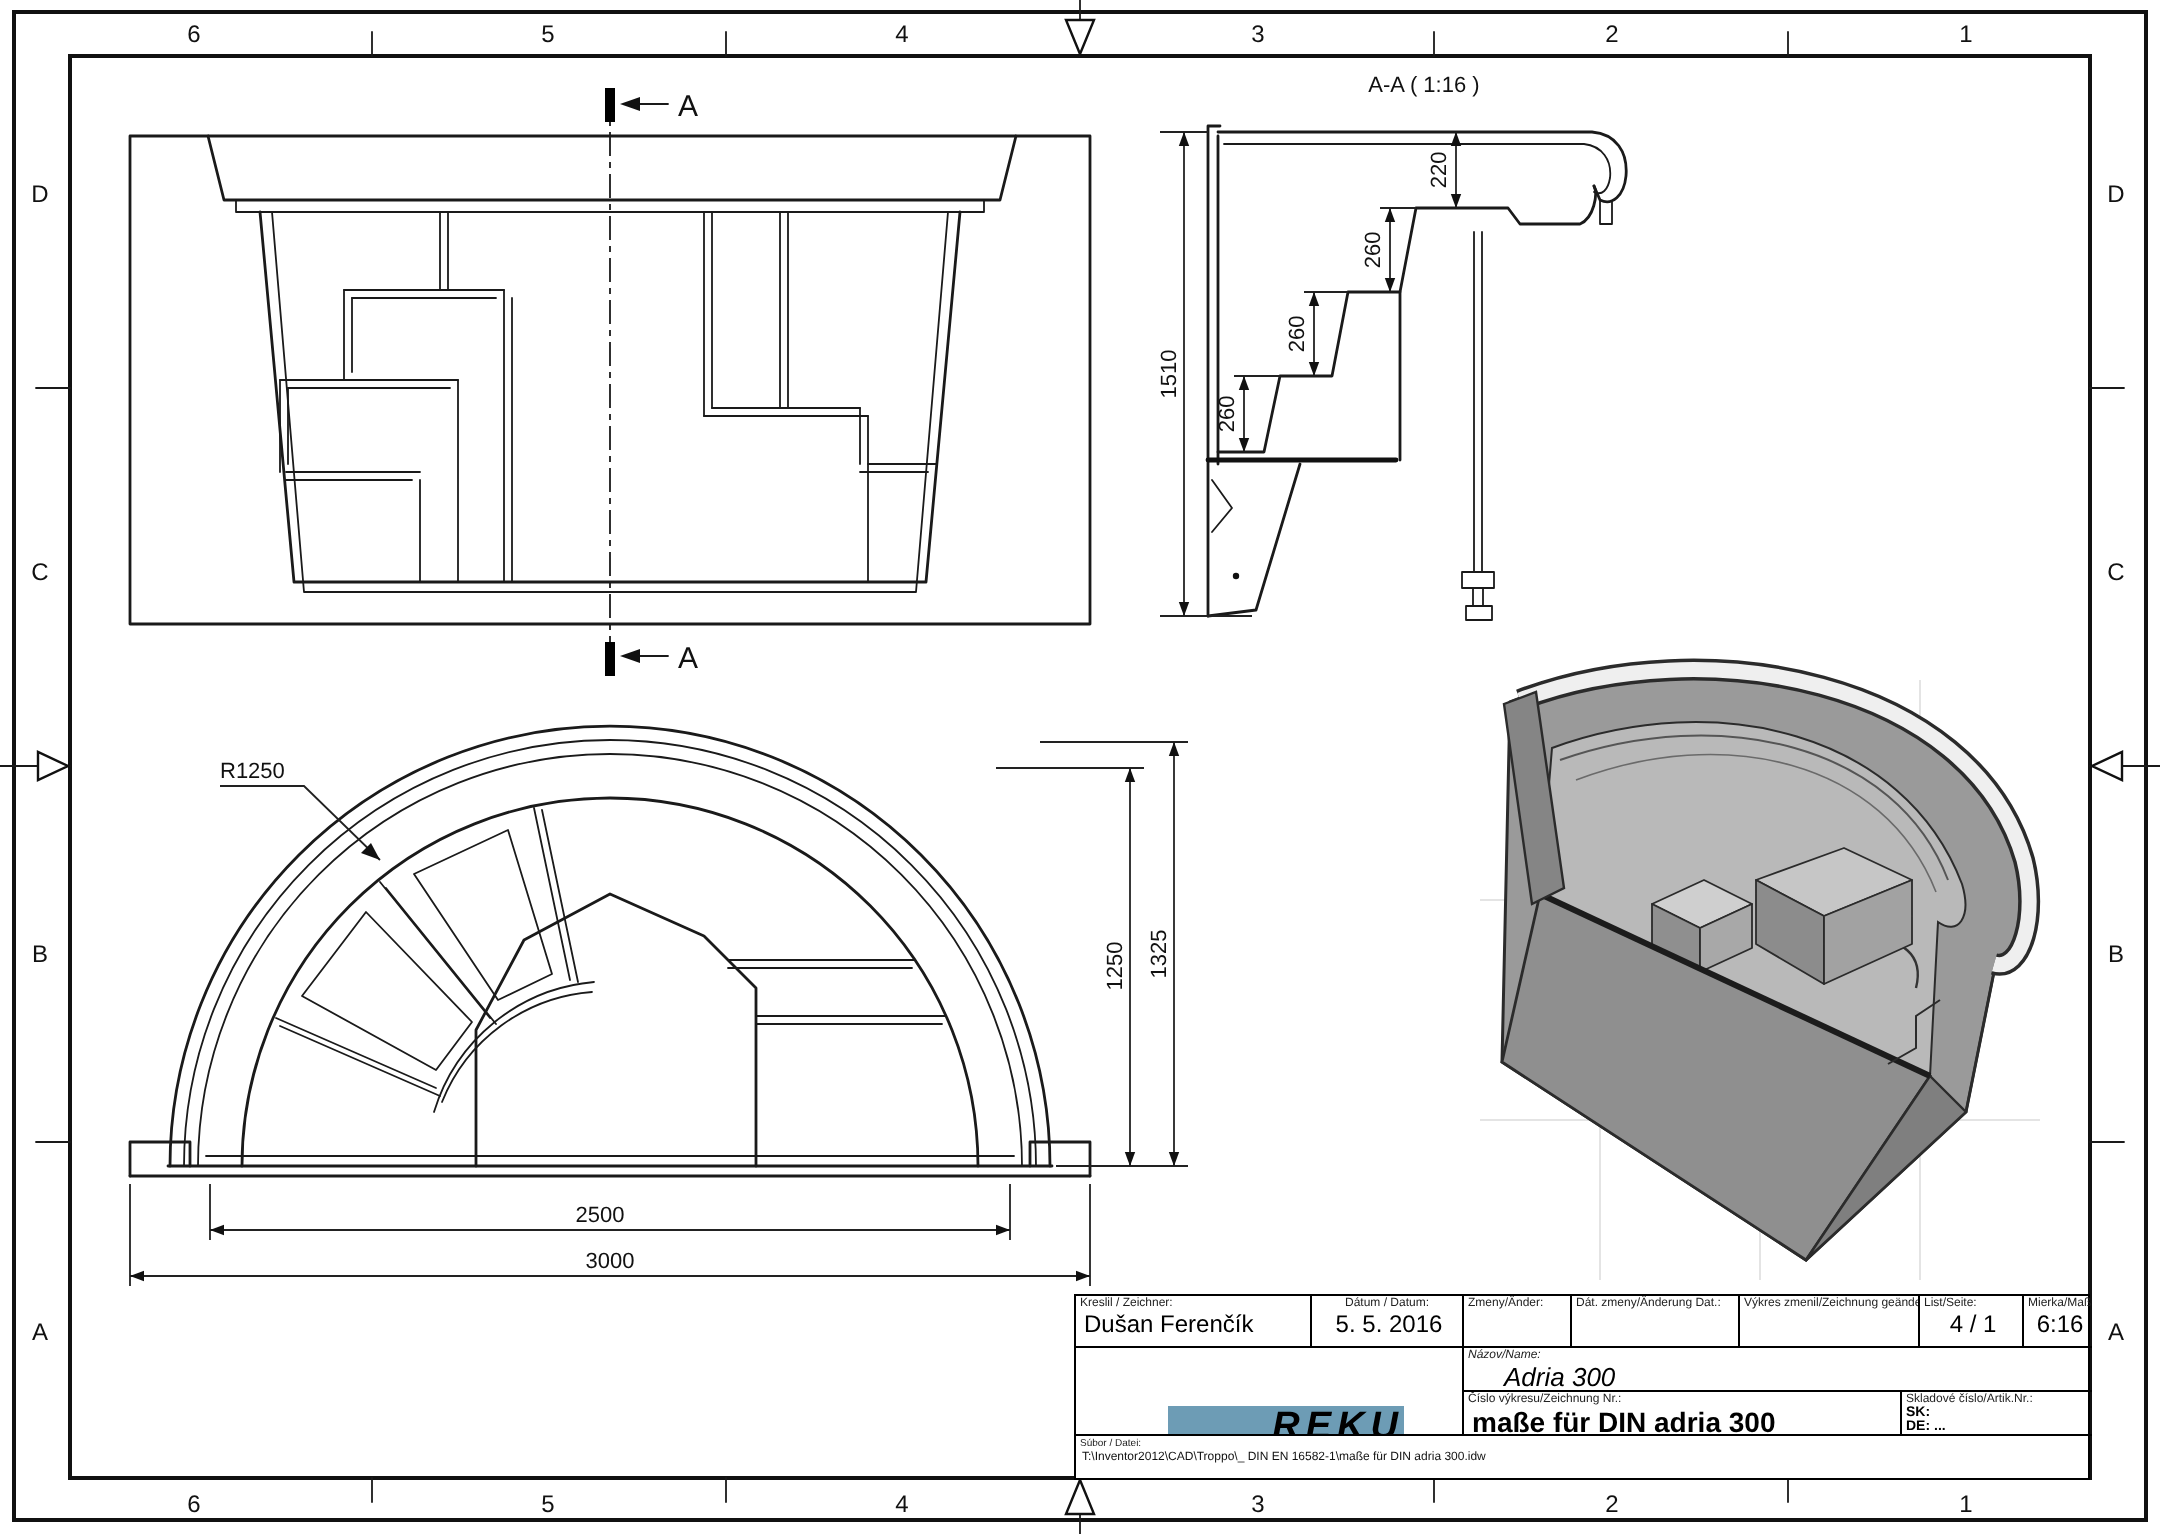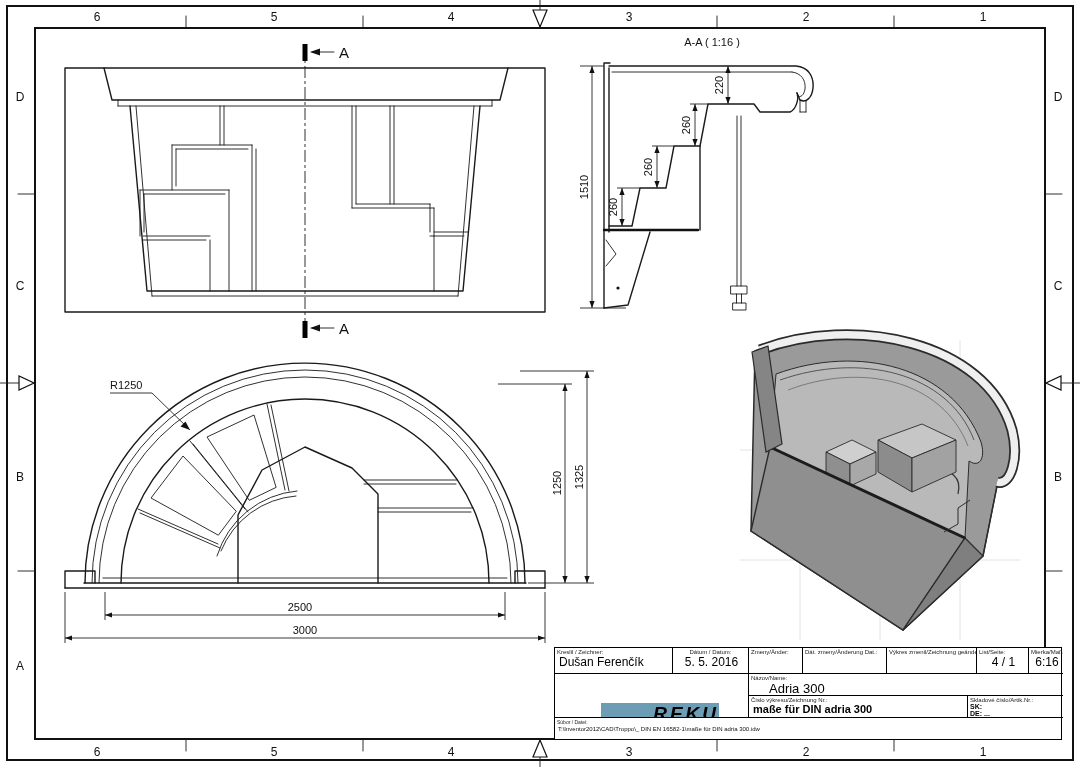--- a/index.html
+++ b/index.html
@@ -13,26 +13,26 @@
   .dim{stroke:#222;fill:none;stroke-width:.9;}
   .arr{fill:#111;stroke:none;}
   .dimtxt{font-size:11px;fill:#111;}
   .lbltxt{font-size:11px;fill:#111;}
   .gridlbl{font-size:12px;fill:#111;}
   .secA{font-size:15px;fill:#111;}
   .ctrline{stroke:#1a1a1a;stroke-width:.9;fill:none;stroke-dasharray:12 3 3 3;}
   .cmark{fill:#fff;stroke:#111;stroke-width:1.2;}
 
   
-  #tblock{position:absolute;left:554px;top:647px;width:508px;height:93px;
+  #tblock{position:absolute;left:537px;top:647px;width:508px;height:93px;
           border:1.5px solid #000;box-sizing:border-box;background:#fff;}
   .cell{position:absolute;box-sizing:border-box;border-right:1px solid #000;border-bottom:1px solid #000;overflow:hidden;}
   .cl{display:block;font-size:6px;color:#222;padding:1px 2px 0 2px;white-space:nowrap;}
   .cv{display:block;font-size:12px;color:#000;padding:0 2px 0 4px;white-space:nowrap;}
-  .cv.sm{font-size:11px;}
+  .cv.sm{font-size:14px;}
   .cv.ctr{text-align:center;}
   #logo{position:absolute;left:46px;top:29px;width:118px;height:38px;text-align:center;}
   #logo .t{color:#000000;font-weight:bold;font-style:italic;font-size:19px;letter-spacing:3px;line-height:22px;text-align:right;}
   .pathrow{font-size:6px;color:#111;padding:1px 3px;white-space:nowrap;}
 </style>
 </head>
 <body>
 
 <div id="sheet">
 
@@ -292,21 +292,21 @@
     <span class="cv ctr">6:16</span>
   </div>
 
   <div class="cell" style="left:0;top:26px;width:194px;height:44px;">
     <div id="logo" style="background: rgb(109, 156, 181);">
       <div class="t">REKU</div>
 
     </div>
   </div>
 
-  <div class="cell" style="left:194px;top:26px;width:314px;height:22px;border-right:none;">
+  <div class="cell" style="left:194px;top:26px;width:314px;height:22px;border-right:none;font-style:italic;">
     <span class="cl">Názov/Name:</span>
     <span class="cv" style="padding-left:20px;font-size:13px;">Adria 300</span>
   </div>
 
   <div class="cell" style="left:194px;top:48px;width:219px;height:22px;">
     <span class="cl">Číslo výkresu/Zeichnung Nr.:</span>
     <span class="cv sm" style="font-weight:bold;">maße für DIN adria 300</span>
   </div>
 
   <div class="cell" style="left:413px;top:48px;width:95px;height:22px;border-right:none;">

